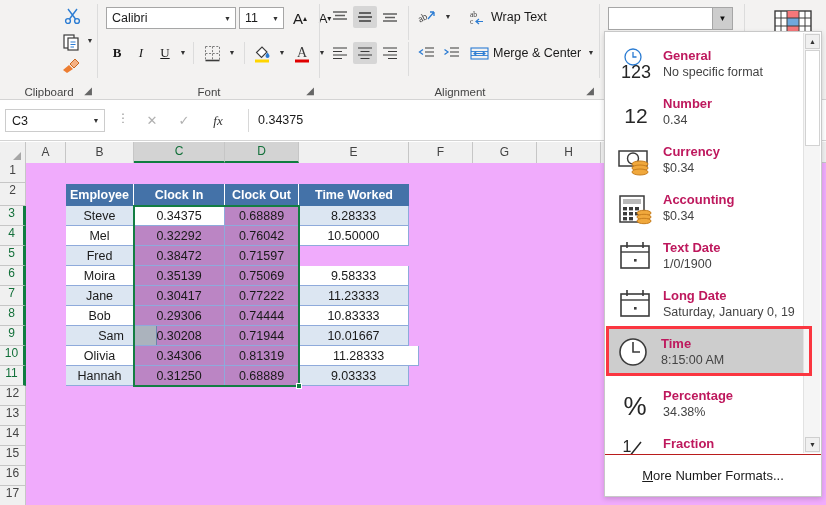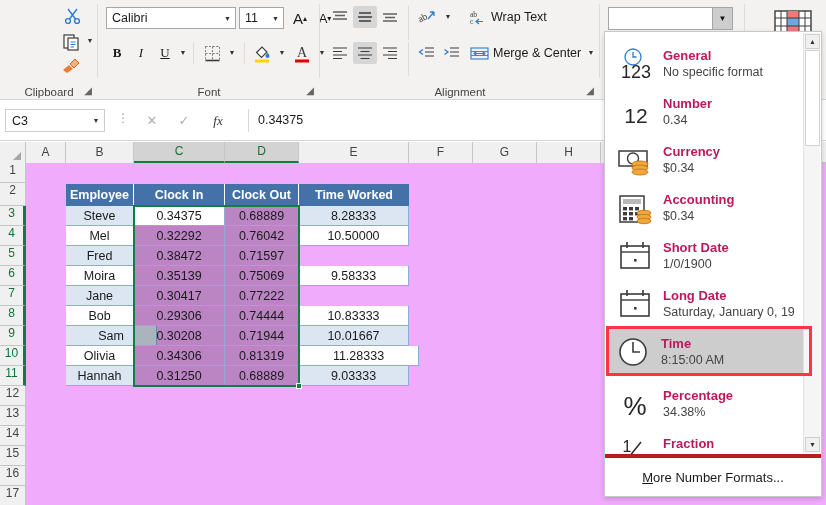--- a/index.html
+++ b/index.html
@@ -180,21 +180,21 @@
   .dd-item.active { background: #cdcdcd; }
   .dd-ico {
     width: 54px; min-width: 54px; height: 40px;
     display: flex; align-items: center; justify-content: center;
   }
   .dd-txt { display: flex; flex-direction: column; justify-content: center; overflow: hidden; }
   .dd-name { font-size: 13px; font-weight: bold; color: #be185d; line-height: 17px; white-space: nowrap; }
   .dd-sub { font-size: 12.5px; color: #444; line-height: 17px; white-space: nowrap; }
   .dd-footer {
     position: absolute; left: 0; right: 0; bottom: 0; height: 42px;
-    border-top: 4px solid #b91c1c; display: flex; align-items: center; justify-content: center;
+    border-top: 1px solid #b91c1c; display: flex; align-items: center; justify-content: center;
     background: #fff;
   }
   .dd-more {
     font-size: 13px; color: #1a1a1a; cursor: pointer; white-space: nowrap;
   }
   .dd-more u { text-decoration: underline; }
   .dd-sb {
     position: absolute; right: 1px; top: 1px; width: 17px; bottom: 43px;
     background: #f5f5f5; border-left: 1px solid #e2e2e2;
   }
@@ -535,20 +535,21 @@
       <div class="cell bodycell band0 selov" style="left:199px; top:83px;  width:74px;  height:20px;">0.71597</div>
 
       <div class="cell bodycell band1" style="left:40px;  top:103px; width:68px;  height:20px;">Moira</div>
       <div class="cell bodycell band1 selov" style="left:108px; top:103px; width:91px;  height:20px;">0.35139</div>
       <div class="cell bodycell band1 selov" style="left:199px; top:103px; width:74px;  height:20px;">0.75069</div>
       <div class="cell bodycell band1" style="left:273px; top:103px; width:110px; height:20px;">9.58333</div>
 
       <div class="cell bodycell band0" style="left:40px;  top:123px; width:68px;  height:20px;">Jane</div>
       <div class="cell bodycell band0 selov" style="left:108px; top:123px; width:91px;  height:20px;">0.30417</div>
       <div class="cell bodycell band0 selov" style="left:199px; top:123px; width:74px;  height:20px;">0.77222</div>
+      <div class="cell bodycell band0" style="left:273px; top:123px; width:110px; height:20px;">11.23333</div>
 
       <div class="cell bodycell band1" style="left:40px;  top:143px; width:68px;  height:20px;">Bob</div>
       <div class="cell bodycell band1 selov" style="left:108px; top:143px; width:91px;  height:20px;">0.29306</div>
       <div class="cell bodycell band1 selov" style="left:199px; top:143px; width:74px;  height:20px;">0.74444</div>
       <div class="cell bodycell band1" style="left:273px; top:143px; width:110px; height:20px;">10.83333</div>
 
       <div class="cell bodycell band0" style="left:40px;  top:163px; width:91px;  height:20px;">Sam</div>
       <div class="cell bodycell band0 selov" style="left:108px; top:163px; width:91px;  height:20px;">0.30208</div>
       <div class="cell bodycell band0 selov" style="left:199px; top:163px; width:74px;  height:20px;">0.71944</div>
       <div class="cell bodycell band0" style="left:273px; top:163px; width:110px; height:20px;">10.01667</div>
@@ -644,21 +645,21 @@
       <div class="dd-item" style="top:200px;">
         <span class="dd-ico">
           <svg width="46" height="40" viewBox="0 0 46 40">
             <rect x="8" y="10" width="28" height="22" fill="#fff" stroke="#3b3b3b" stroke-width="1.6"></rect>
             <path d="M8 16h28" stroke="#3b3b3b" stroke-width="1.4"></path>
             <path d="M14 6v6 M30 6v6" stroke="#3b3b3b" stroke-width="1.6"></path>
             <rect x="21" y="23" width="2.6" height="2.6" fill="#3b3b3b"></rect>
           </svg>
         </span>
         <span class="dd-txt">
-          <span class="dd-name">Short Date</span>
+          <span class="dd-name">Text Date</span>
           <span class="dd-sub">1/0/1900</span>
         </span>
       </div>
 
       <div class="dd-item" style="top:248px;">
         <span class="dd-ico">
           <svg width="46" height="40" viewBox="0 0 46 40">
             <rect x="8" y="10" width="28" height="22" fill="#fff" stroke="#3b3b3b" stroke-width="1.6"></rect>
             <path d="M8 16h28" stroke="#3b3b3b" stroke-width="1.4"></path>
             <path d="M14 6v6 M30 6v6" stroke="#3b3b3b" stroke-width="1.6"></path>

